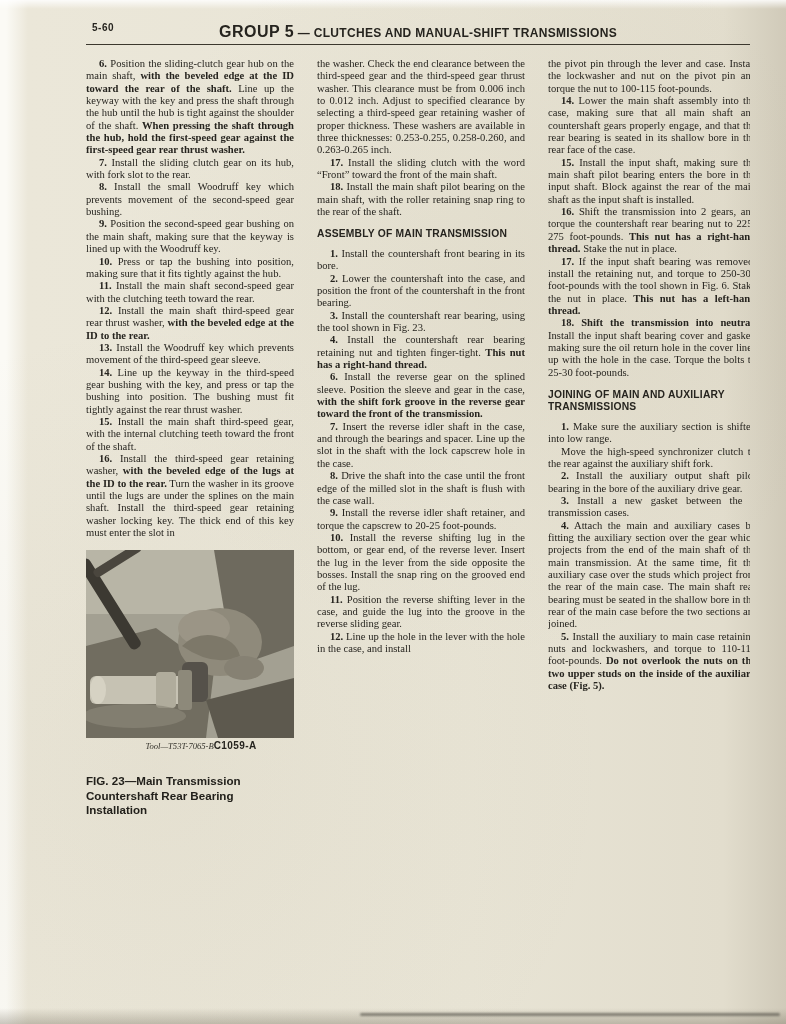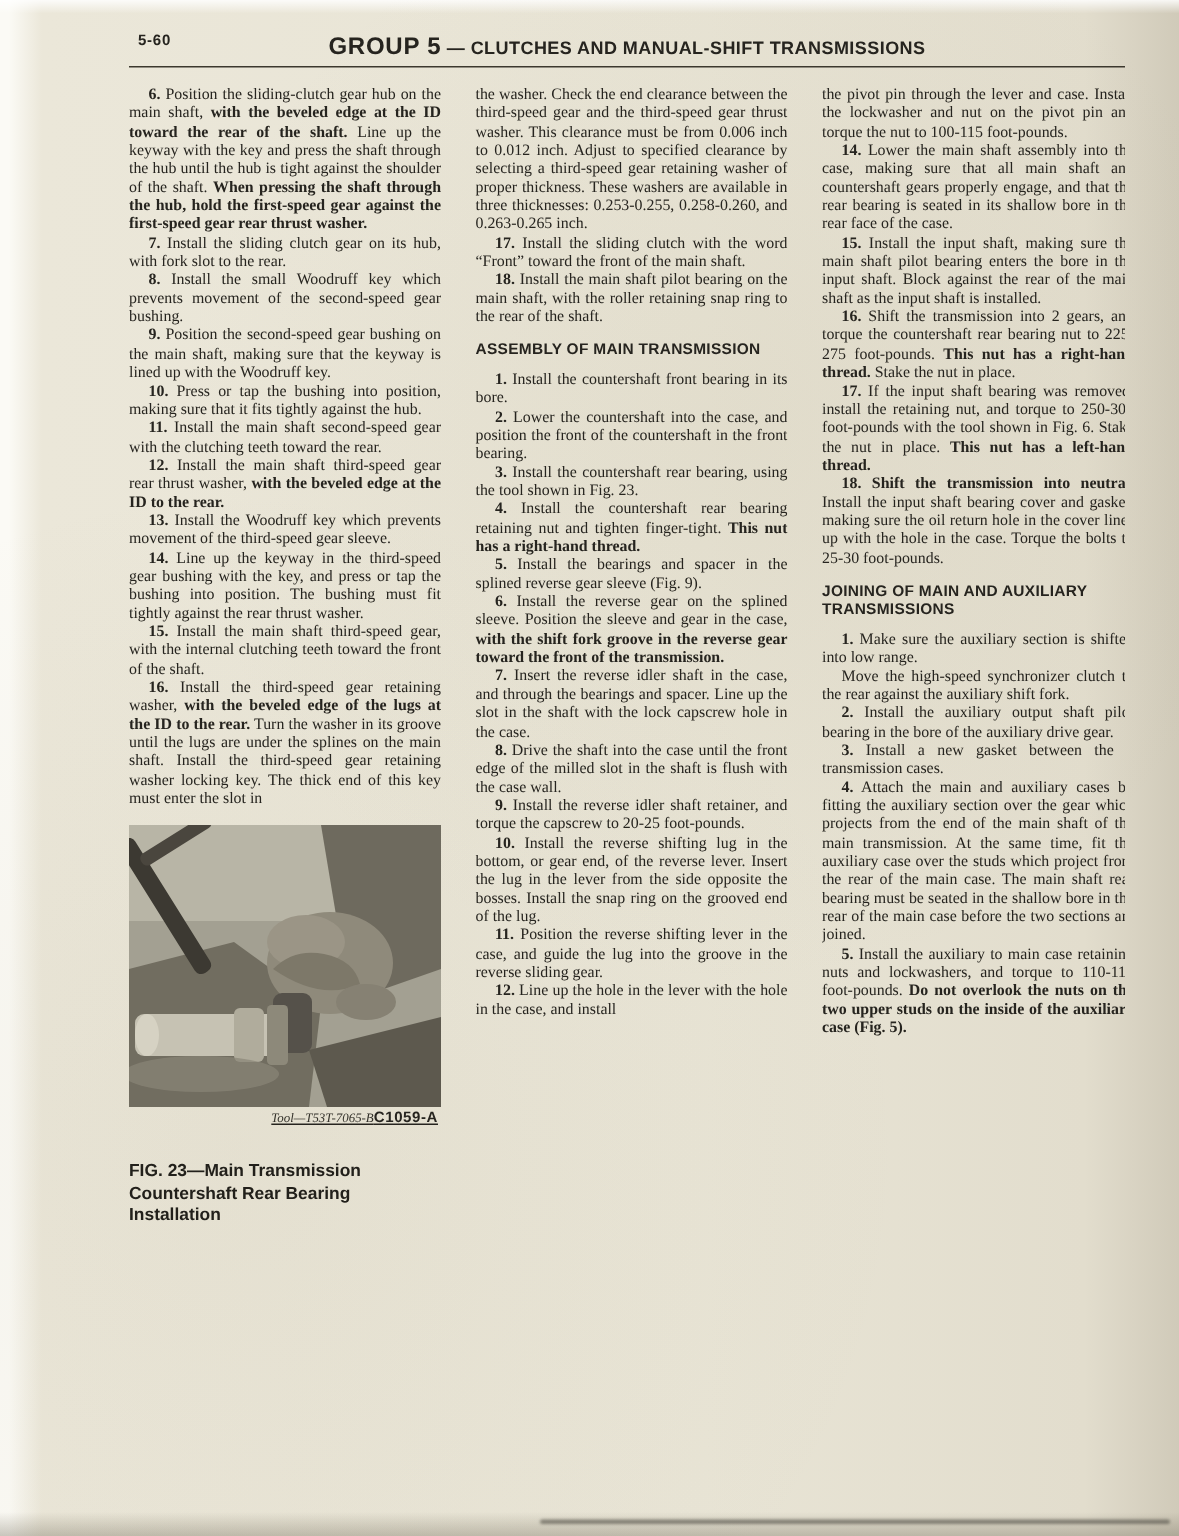--- a/index.html
+++ b/index.html
@@ -89,25 +89,24 @@
   .fig { margin: 11px 0 0 0; }
   .fig-image {
     width: 208px;
     height: 188px;
     overflow: hidden;
     background: #9d9a8d;
   }
   .fig-image svg { display: block; }
   .fig-labels {
     display: flex;
-    justify-content: flex-end;
+    justify-content: center;
     align-items: baseline;
     margin-top: 2px;
     padding: 0 2px 0 24px;
-    text-decoration: underline;
   }
   .tool-label {
     font-style: italic;
     font-size: 8.6px;
     color: #33312a;
   }
   .fig-code {
     font-family: "Liberation Sans", sans-serif;
     font-weight: bold;
     font-size: 10px;
@@ -188,21 +187,20 @@
       <div class="column">
         <div class="col-paras">
             <p class="para noindent"><span>the washer. Check the end clearance between the third-speed gear and the third-speed gear thrust washer. This clearance must be from 0.006 inch to 0.012 inch. Adjust to specified clearance by selecting a third-speed gear retaining washer of proper thickness. These washers are available in three thicknesses: 0.253-0.255, 0.258-0.260, and 0.263-0.265 inch.</span></p>
             <p class="para"><span class="b">17.</span><span> Install the sliding clutch with the word “Front” toward the front of the main shaft.</span></p>
             <p class="para"><span class="b">18.</span><span> Install the main shaft pilot bearing on the main shaft, with the roller retaining snap ring to the rear of the shaft.</span></p>
             <h3 class="sec-heading">ASSEMBLY OF MAIN TRANSMISSION</h3>
             <p class="para"><span class="b">1.</span><span> Install the countershaft front bearing in its bore.</span></p>
             <p class="para"><span class="b">2.</span><span> Lower the countershaft into the case, and position the front of the countershaft in the front bearing.</span></p>
             <p class="para"><span class="b">3.</span><span> Install the countershaft rear bearing, using the tool shown in Fig. 23.</span></p>
             <p class="para"><span class="b">4.</span><span> Install the countershaft rear bearing retaining nut and tighten finger-tight. </span><span class="b">This nut has a right-hand thread.</span></p>
-            <p class="para"><span class="b">5.</span><span> Install the bearings and spacer in the splined reverse gear sleeve (Fig. 9).</span></p>
             <p class="para"><span class="b">6.</span><span> Install the reverse gear on the splined sleeve. Position the sleeve and gear in the case, </span><span class="b">with the shift fork groove in the reverse gear toward the front of the transmission.</span></p>
             <p class="para"><span class="b">7.</span><span> Insert the reverse idler shaft in the case, and through the bearings and spacer. Line up the slot in the shaft with the lock capscrew hole in the case.</span></p>
             <p class="para"><span class="b">8.</span><span> Drive the shaft into the case until the front edge of the milled slot in the shaft is flush with the case wall.</span></p>
             <p class="para"><span class="b">9.</span><span> Install the reverse idler shaft retainer, and torque the capscrew to 20-25 foot-pounds.</span></p>
             <p class="para"><span class="b">10.</span><span> Install the reverse shifting lug in the bottom, or gear end, of the reverse lever. Insert the lug in the lever from the side opposite the bosses. Install the snap ring on the grooved end of the lug.</span></p>
             <p class="para"><span class="b">11.</span><span> Position the reverse shifting lever in the case, and guide the lug into the groove in the reverse sliding gear.</span></p>
             <p class="para"><span class="b">12.</span><span> Line up the hole in the lever with the hole in the case, and install</span></p>
           </div>
       </div>
 

